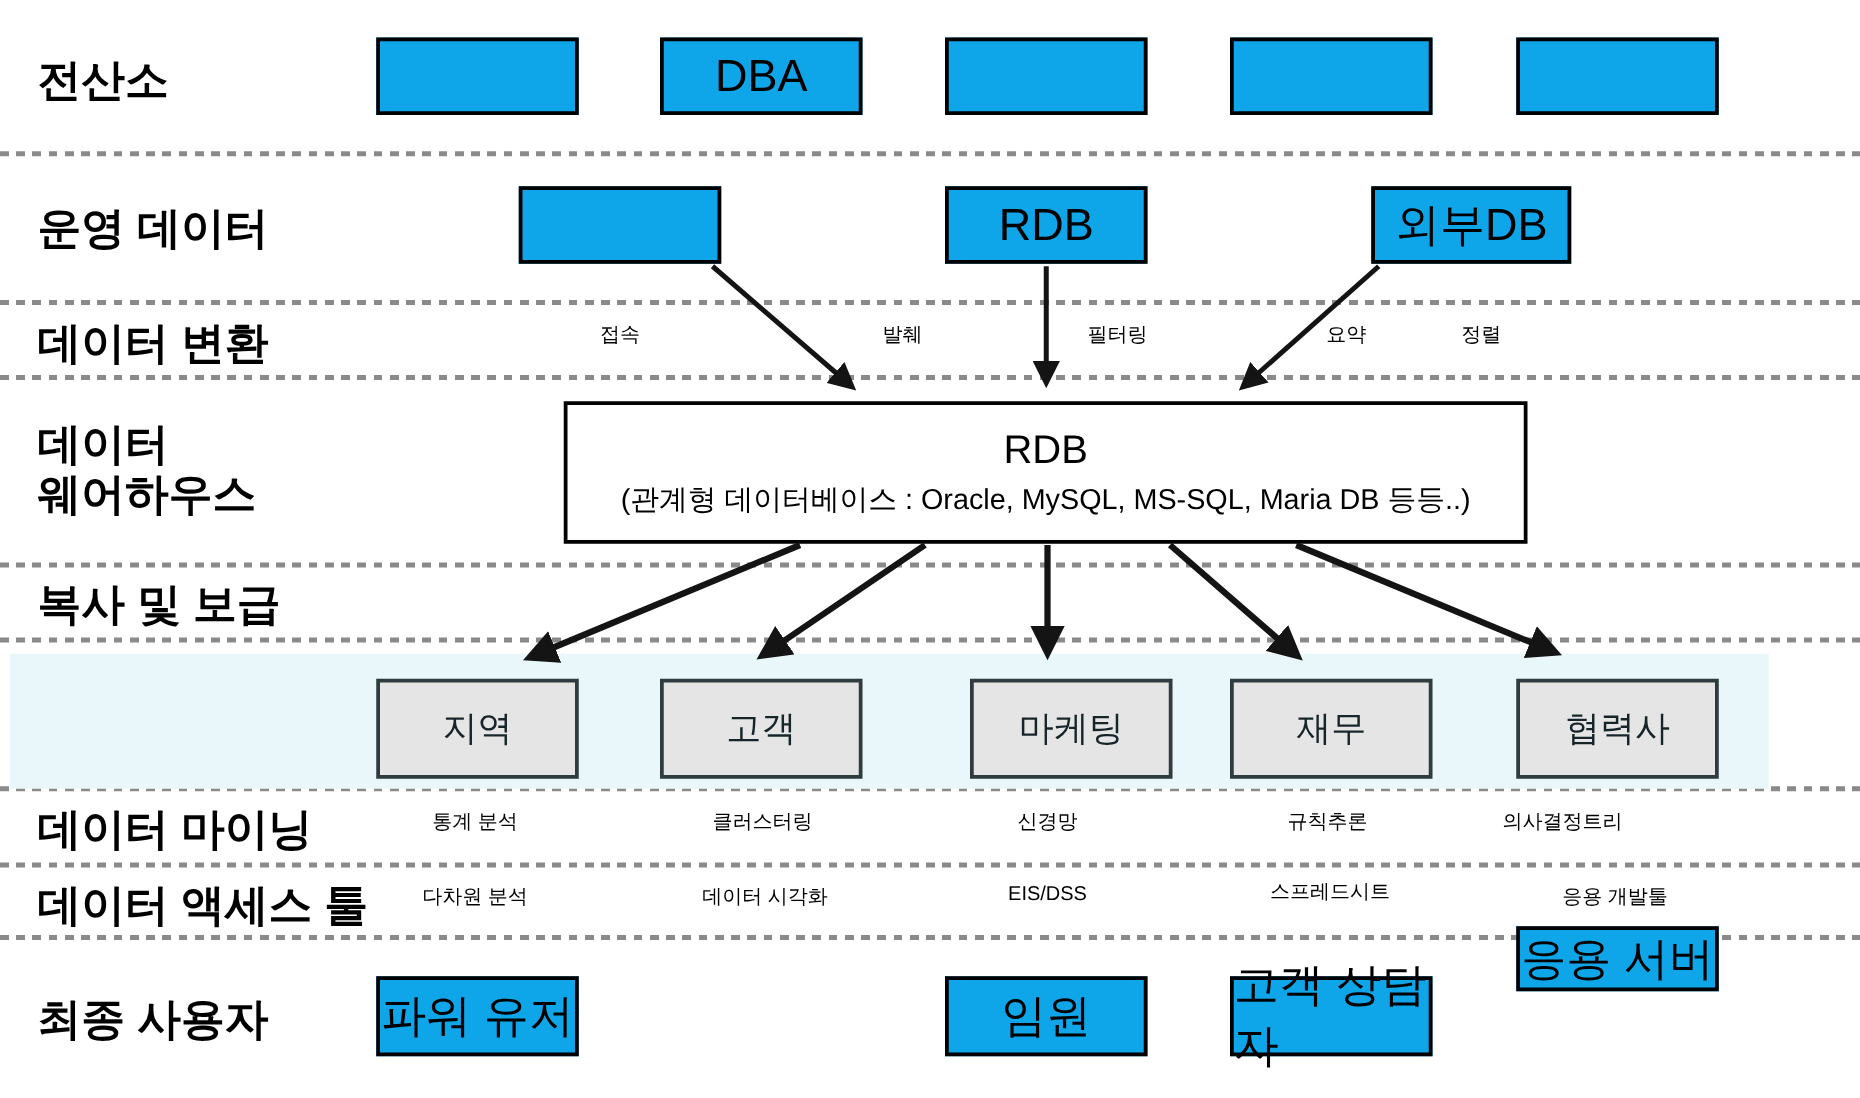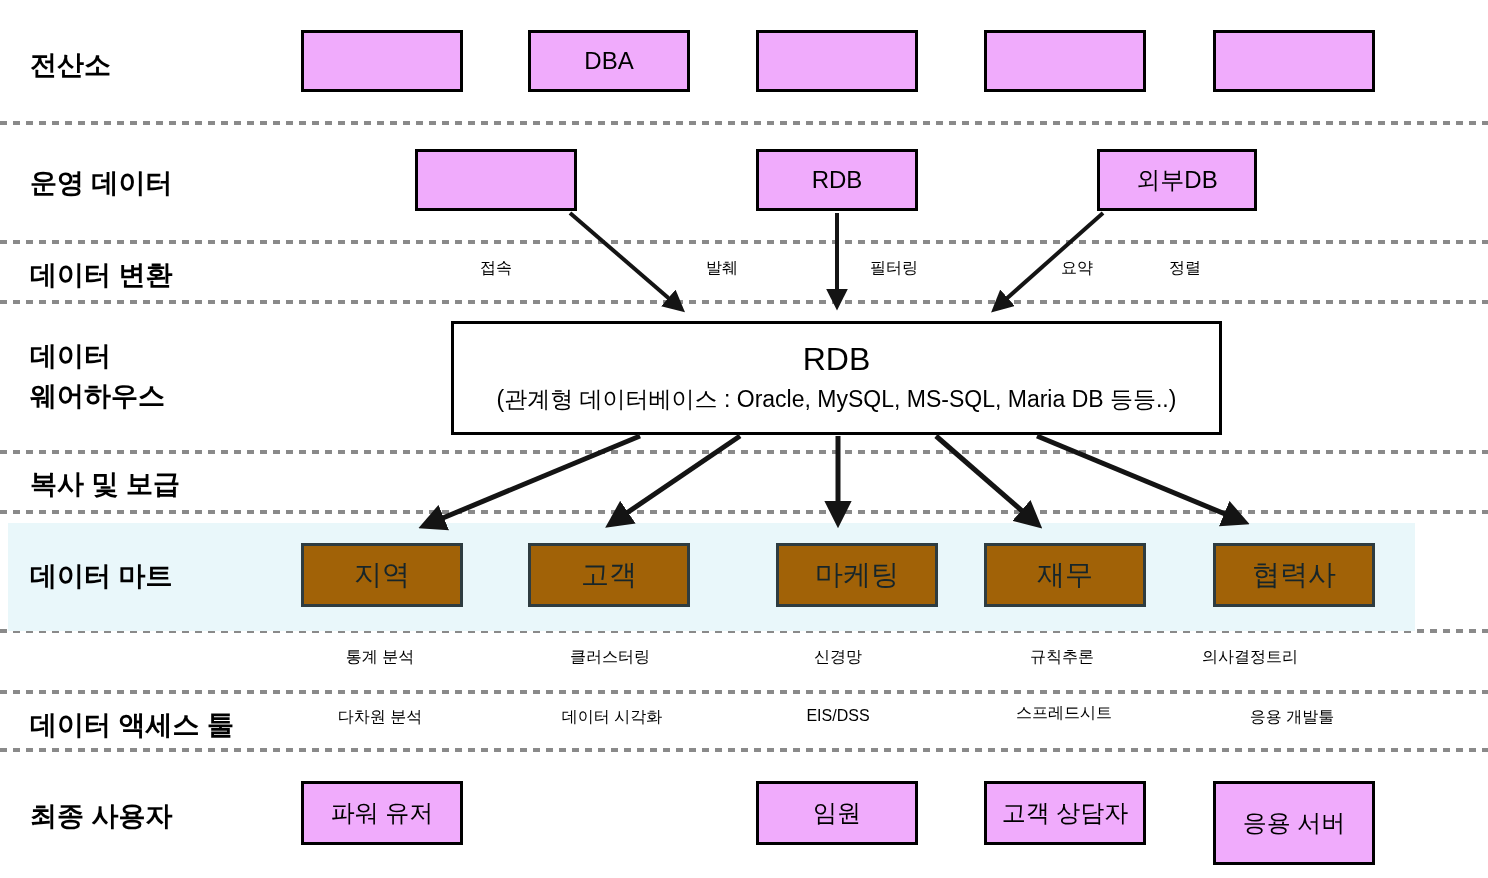--- a/index.html
+++ b/index.html
@@ -5,33 +5,33 @@
   html,body{margin:0;padding:0;background:#fff;}
   #stage{
     position:relative;width:1488px;height:878px;background:#ffffff;
     font-family:"Liberation Sans","DejaVu Sans",sans-serif;color:#000;overflow:hidden;
   }
   .dash{
     position:absolute;left:0;width:1488px;height:4px;
     background:repeating-linear-gradient(to right,#8a8a8a 0 7px,transparent 7px 13px);
   }
   .rowlabel{
-    position:absolute;left:30px;font-size:27px;font-weight:bold;color:#000;
+    position:absolute;left:30px;font-size:35px;font-weight:bold;color:#000;
     white-space:pre-line;line-height:40px;
   }
   .box{
-    position:absolute;width:162px;height:62px;background:#f0abfc;border:3px solid #000;
+    position:absolute;width:162px;height:62px;background:#0ea5e9;border:3px solid #000;
     box-sizing:border-box;display:flex;align-items:center;justify-content:center;
-    font-size:24px;color:#000;
+    font-size:36px;color:#000;
   }
   .mart-band{
     position:absolute;left:8px;top:523px;width:1407px;height:108px;background:#e9f7fa;
   }
   .mart-box{
-    position:absolute;width:162px;height:64px;background:#a16207;border:3px solid #2e3c40;
+    position:absolute;width:162px;height:80px;background:#e5e5e5;border:3px solid #2e3c40;
     box-sizing:border-box;display:flex;align-items:center;justify-content:center;
     font-size:28px;color:#16252a;font-family:Liberation Serif, serif;
   }
   .warehouse{
     position:absolute;left:451px;top:321px;width:771px;height:114px;background:#fff;
     border:3px solid #000;box-sizing:border-box;display:flex;flex-direction:column;
     align-items:center;justify-content:center;gap:6px;
   }
   .warehouse .wtitle{font-size:32px;color:#000;}
   .warehouse .wsub{font-size:23px;color:#000;}
@@ -55,21 +55,21 @@
   <div class="dash" style="top:748px"></div>
 
   <div class="mart-band"></div>
 
   <div class="rowlabel" style="top:45px">전산소</div>
   <div class="rowlabel" style="top:163px">운영 데이터</div>
   <div class="rowlabel" style="top:255px">데이터 변환</div>
   <div class="rowlabel" style="top:336px">데이터
 웨어하우스</div>
   <div class="rowlabel" style="top:464px">복사 및 보급</div>
-  <div class="rowlabel" style="top:556px">데이터 마트</div>
+  <div class="rowlabel" style="top:644px">데이터 마이닝</div>
   <div class="rowlabel" style="top:705px">데이터 액세스 툴</div>
   <div class="rowlabel" style="top:796px">최종 사용자</div>
 
   <div class="box" style="left:301px;top:30px"></div>
   <div class="box" style="left:528px;top:30px">DBA</div>
   <div class="box" style="left:756px;top:30px"></div>
   <div class="box" style="left:984px;top:30px"></div>
   <div class="box" style="left:1213px;top:30px"></div>
 
   <div class="box" style="left:415px;top:149px"></div>
@@ -101,21 +101,21 @@
 
   <div class="anno" style="left:380px;top:707px">다차원 분석</div>
   <div class="anno" style="left:612px;top:707px">데이터 시각화</div>
   <div class="anno" style="left:838px;top:707px">EIS/DSS</div>
   <div class="anno" style="left:1064px;top:703px">스프레드시트</div>
   <div class="anno" style="left:1292px;top:707px">응용 개발툴</div>
 
   <div class="box" style="left:301px;top:781px;height:64px">파워 유저</div>
   <div class="box" style="left:756px;top:781px;height:64px">임원</div>
   <div class="box" style="left:984px;top:781px;height:64px">고객 상담자</div>
-  <div class="box" style="left:1213px;top:781px;height:84px">응용 서버</div>
+  <div class="box" style="left:1213px;top:741px;height:52px">응용 서버</div>
 
   <svg class="arrows" width="1488" height="878" viewBox="0 0 1488 878">
     <defs>
       <marker id="ah" viewBox="0 0 10 10" refX="7" refY="5" markerWidth="5.5" markerHeight="5.5" orient="auto-start-reverse">
         <path d="M0,0 L10,5 L0,10 z" fill="#141414"></path>
       </marker>
     </defs>
     <g stroke="#141414" stroke-width="4" fill="none">
       <path d="M570,213 L680,308" marker-end="url(#ah)"></path>
       <path d="M837,213 L837,304" marker-end="url(#ah)"></path>

